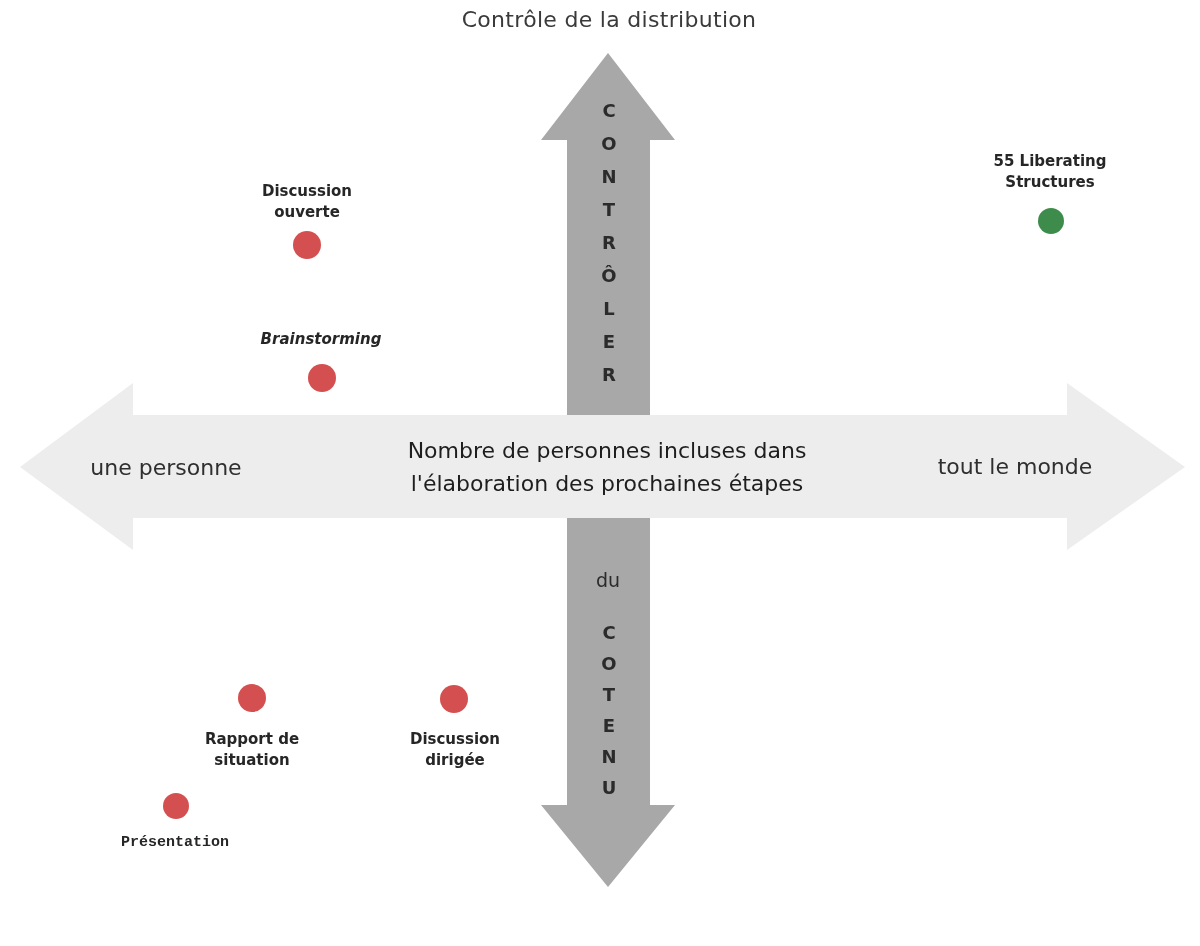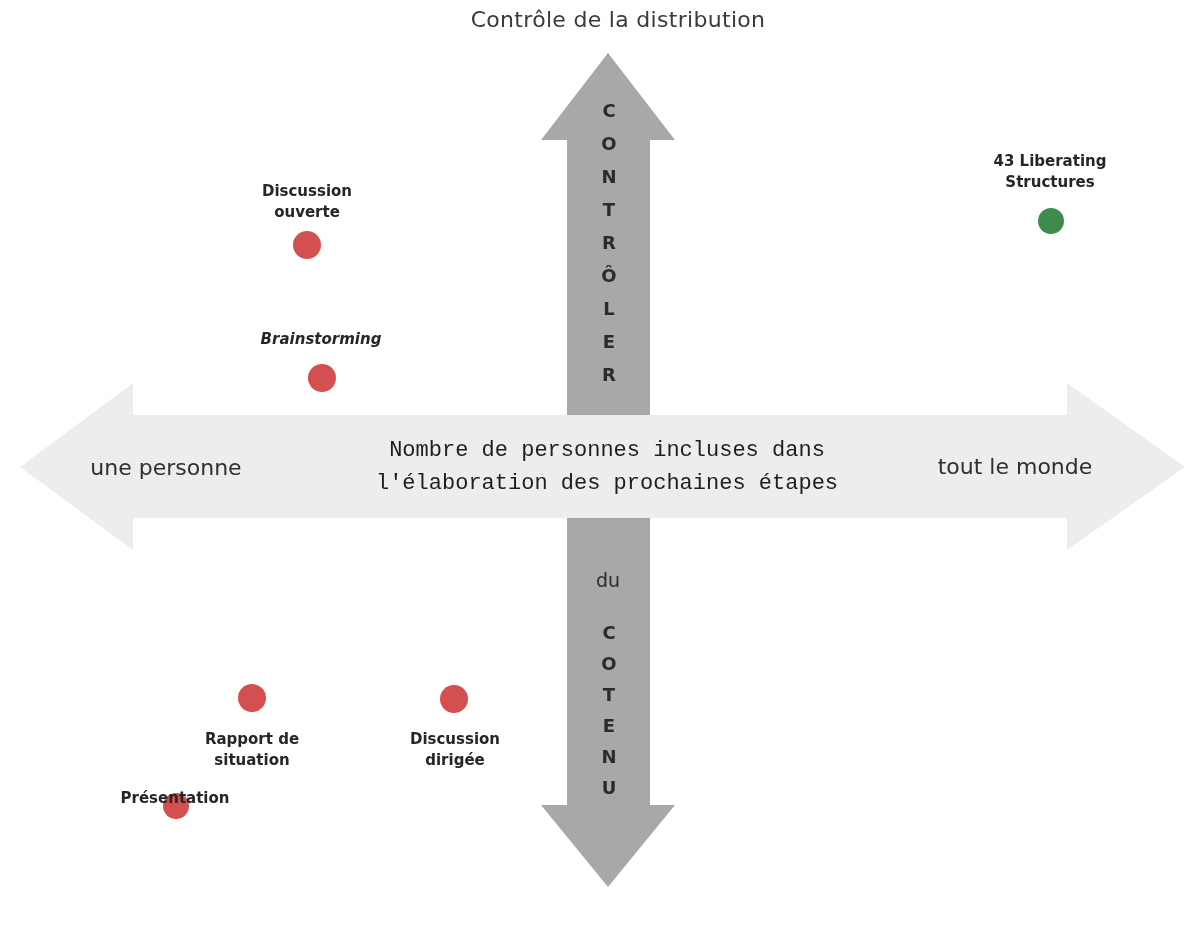--- a/index.html
+++ b/index.html
@@ -11,21 +11,20 @@
     font-family: "DejaVu Sans", "Liberation Sans", sans-serif;
     overflow: hidden;
   }
   .abs { position: absolute; }
   .centered { transform: translate(-50%, -50%); text-align: center; }
   .title {
     font-size: 22px;
     color: #3a3a3a;
     white-space: nowrap;
     letter-spacing: 0.3px;
-    margin-left: 9px;
   }
   .axis-end {
     font-size: 22px;
     color: #2f2f2f;
     white-space: nowrap;
   }
   .band-text {
     font-size: 22px;
     color: #1e1e1e;
     line-height: 33px;
@@ -77,27 +76,27 @@
   </svg>
 
   <div class="abs centered title" style="left:609px; top:19px;">Contrôle de la distribution</div>
 
   <div class="abs vword" style="left:609px; top:100px;">CONTRÔLER</div>
   <div class="abs centered du-label" style="left:608px; top:568px;margin-top:12px;">du</div>
   <div class="abs vword lower" style="left:609px; top:622px;">COTENU</div>
 
   <div class="abs centered axis-end" style="left:166px; top:467px;">une personne</div>
   <div class="abs centered axis-end" style="left:995px; top:466px;margin-left:20px;">tout le monde</div>
-  <div class="abs centered band-text" style="left:607px; top:467px;font-family:Liberation Mono, monospace;">Nombre de personnes incluses dans
+  <div class="abs centered band-text" style="left:607px; top:467px;">Nombre de personnes incluses dans
 l'élaboration des prochaines étapes</div>
 
   <div class="abs centered plabel" style="left:307px; top:202px;">Discussion
 ouverte</div>
   <div class="abs centered plabel" style="left:321px; top:339px;font-style:italic;">Brainstorming</div>
-  <div class="abs centered plabel" style="left:1050px; top:172px;">43 Liberating
+  <div class="abs centered plabel" style="left:1050px; top:172px;">55 Liberating
 Structures</div>
   <div class="abs centered plabel" style="left:252px; top:750px;">Rapport de
 situation</div>
   <div class="abs centered plabel" style="left:455px; top:750px;">Discussion
 dirigée</div>
-  <div class="abs centered plabel" style="left:175px; top:798px;">Présentation</div>
+  <div class="abs centered plabel" style="left:175px; top:842px;font-family:Liberation Mono, monospace;">Présentation</div>
 
 </div>
 
 </body></html>

